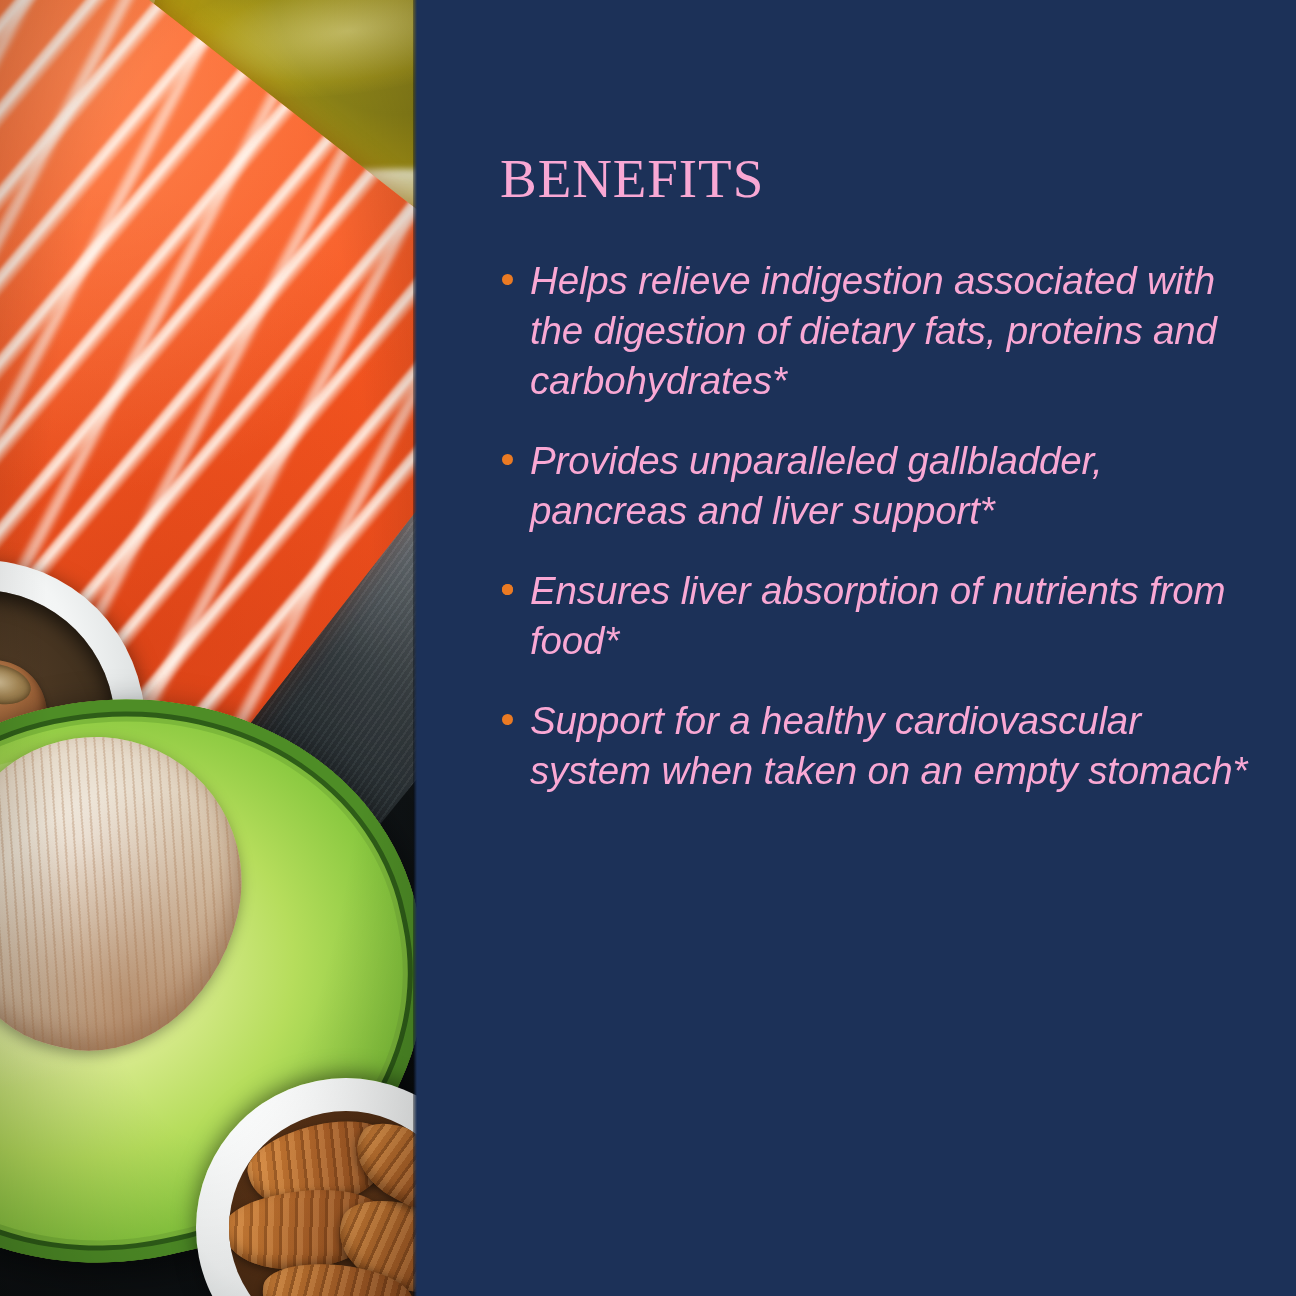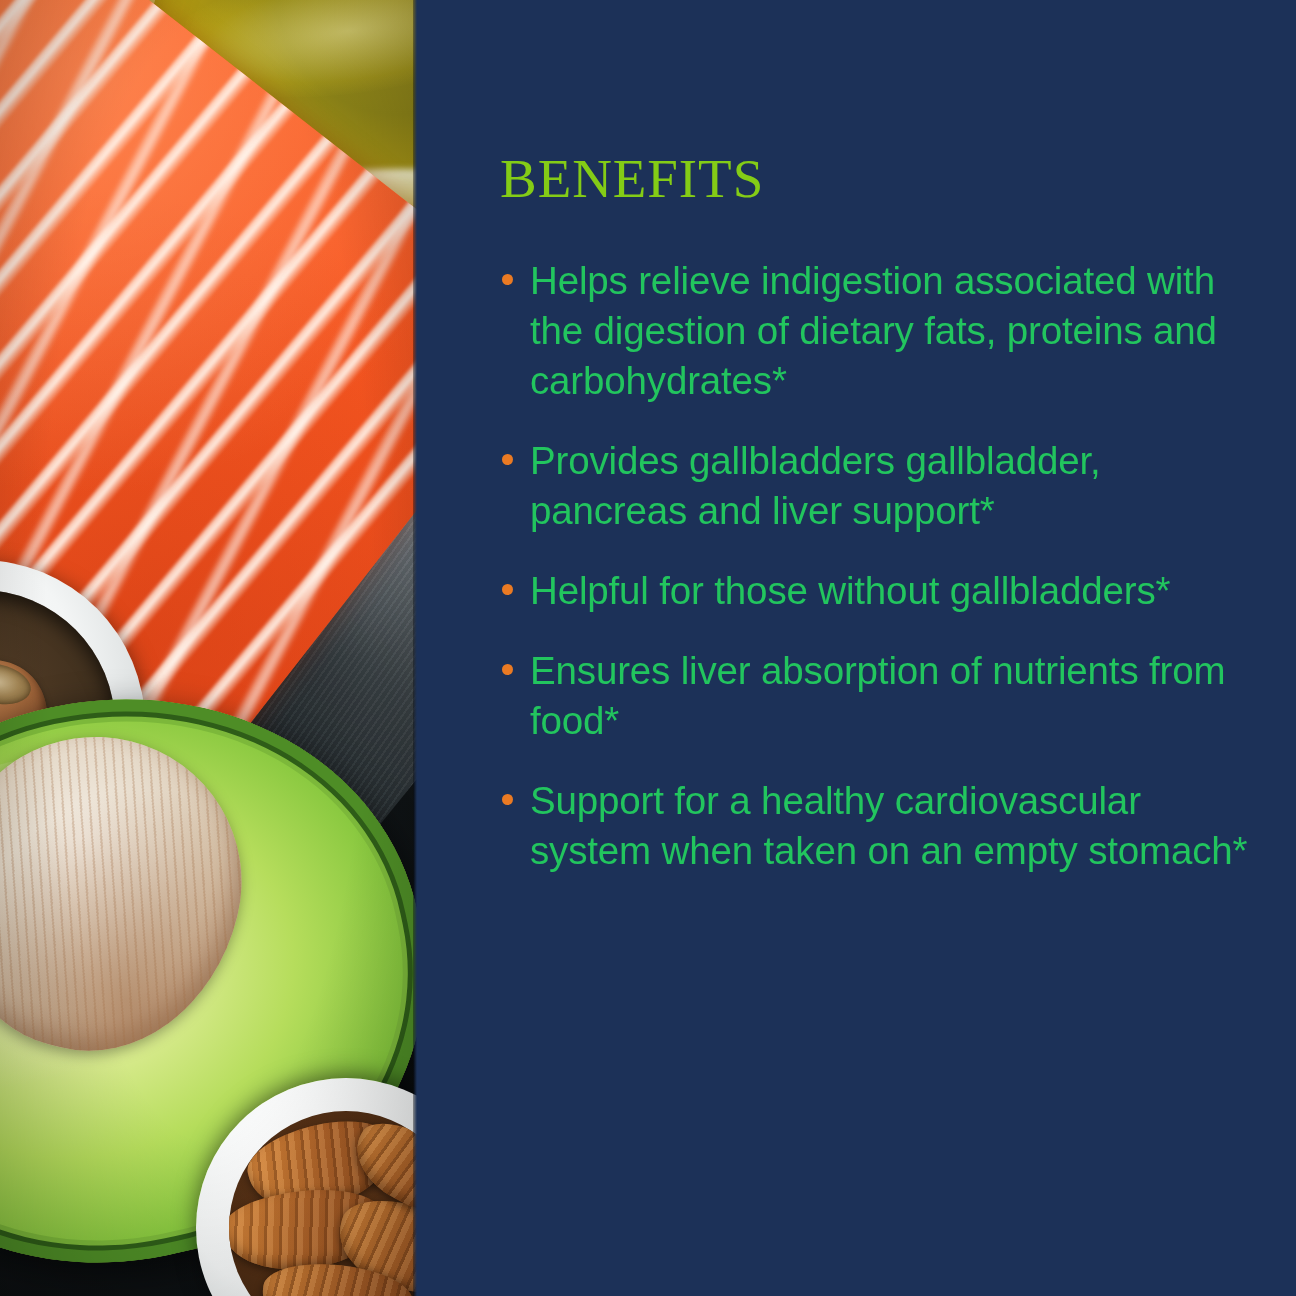--- a/index.html
+++ b/index.html
@@ -293,48 +293,49 @@
   
   #text-panel {
     position: relative;
     flex: 1 1 auto;
     height: 1296px;
     background: #1c3158;
     padding: 132px 26px 0 83px;
   }
 
   #page-title {
-    color: #84cc16;
+    color: #f9a8d4;
     font-family: "Liberation Serif", "DejaVu Serif", serif;
     font-size: 78px;
     line-height: 1.0;
     letter-spacing: 0.012em;
     font-variant: small-caps;
     text-transform: lowercase;
     font-weight: 400;
     margin-bottom: 46px;
     white-space: nowrap;
   }
   
   #page-title::first-letter { font-size: 1.0em; }
 
   #benefits-list { list-style: none; }
 
   .benefit-item {
     position: relative;
     display: block;
     padding-left: 30px;
     margin-bottom: 30px;
-    color: #22c55e;
+    color: #f9a8d4;
     font-family: "Liberation Sans", sans-serif;
     font-size: 38.5px;
     line-height: 1.30;
     font-weight: 400;
     letter-spacing: -0.004em;
     max-width: 760px;
+    font-style: italic;
   }
   .benefit-item:last-child { margin-bottom: 8px; }
 
   .bullet-dot {
     position: absolute;
     left: 2px;
     top: 18px;
     width: 11px;
     height: 11px;
     border-radius: 50%;
@@ -405,25 +406,24 @@
 
     <h1 id="page-title">Benefits</h1>
 
     <ul id="benefits-list">
       <li class="benefit-item">
         <span class="bullet-dot"></span>
         <span>Helps relieve indigestion associated with the digestion of dietary fats, proteins and carbohydrates*</span>
       </li>
       <li class="benefit-item">
         <span class="bullet-dot"></span>
-        <span>Provides gallbladders gallbladder, pancreas and liver support*</span>
+        <span>Provides unparalleled gallbladder, pancreas and liver support*</span>
       </li>
       <li class="benefit-item">
         <span class="bullet-dot"></span>
-        <span>Helpful for those without gallbladders*</span>
       </li>
       <li class="benefit-item">
         <span class="bullet-dot"></span>
         <span>Ensures liver absorption of nutrients from food*</span>
       </li>
       <li class="benefit-item">
         <span class="bullet-dot"></span>
         <span>Support for a healthy cardiovascular system when taken on an empty stomach*</span>
       </li>
     </ul>

